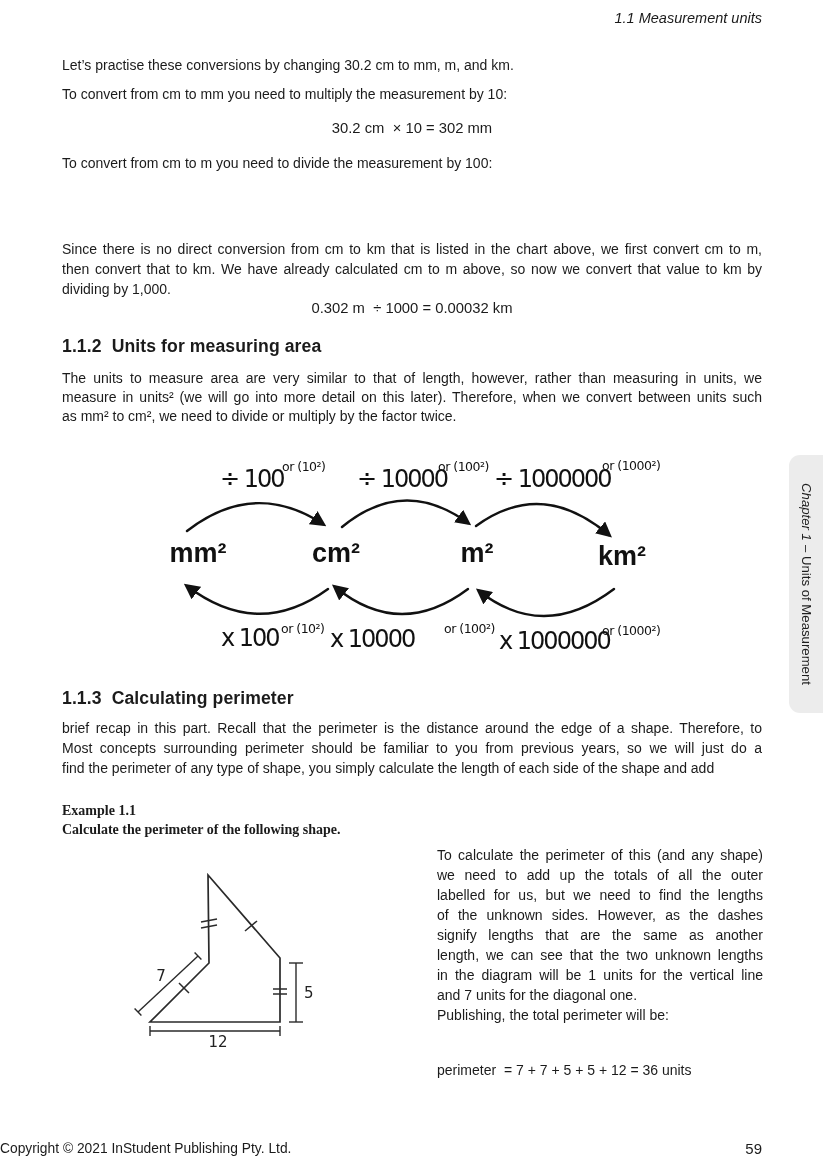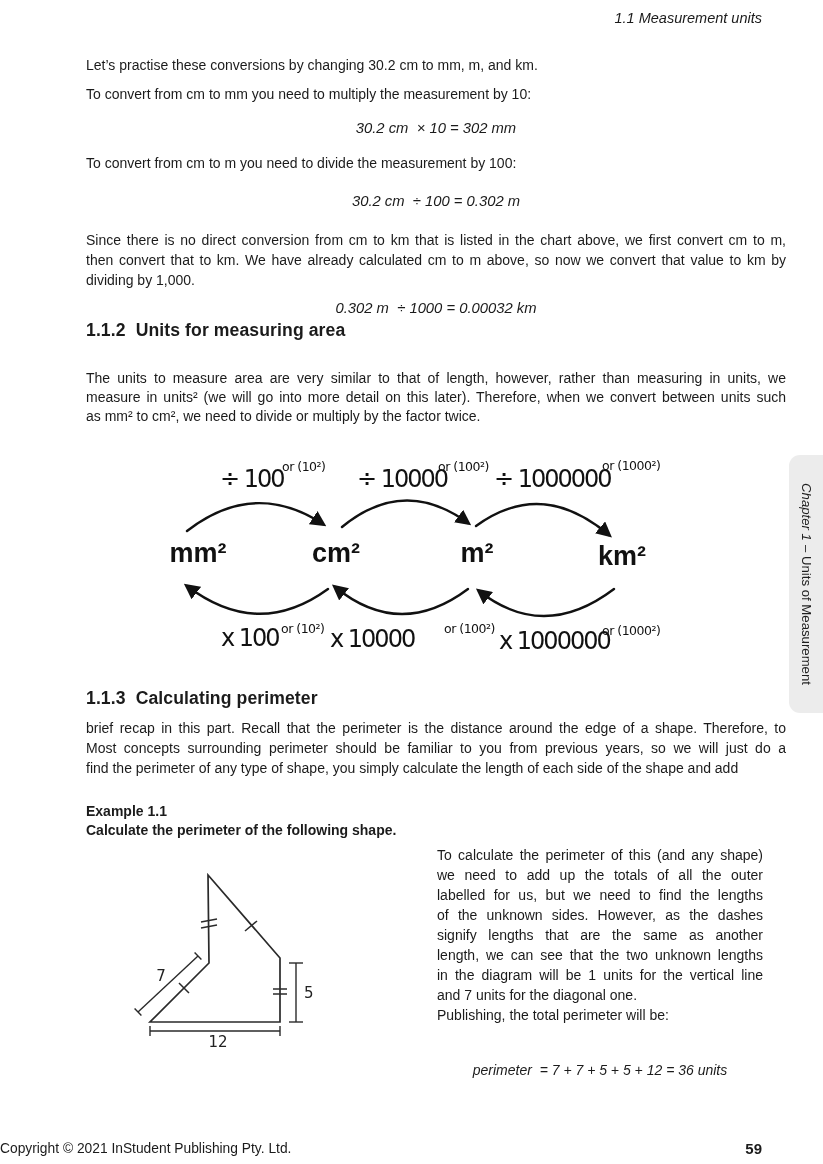--- a/index.html
+++ b/index.html
@@ -1,35 +1,35 @@
 <!DOCTYPE html>
 <html><head>
 <meta charset="utf-8">
 <style>
   html,body{margin:0;padding:0;background:#ffffff;}
   .page{position:relative;width:823px;height:1164px;background:#fff;overflow:hidden;
         font-family:"Liberation Sans",sans-serif;color:#1b1b1b;}
-  .abs{position:absolute;left:62px;width:700px;margin-left:24px;}
+  .abs{position:absolute;left:62px;width:700px;}
   .para{font-size:14px;line-height:20px;}
   .lh19{line-height:19px;}
-  .eq{font-size:14.8px;text-align:center;white-space:pre;font-style:italic;}
+  .eq{font-size:14.8px;text-align:center;white-space:pre;}
   .h2{font-size:17.6px;font-weight:bold;display:flex;gap:10px;letter-spacing:.1px;}
-  .b{font-weight:bold;}
+  .b{font-weight:bold;font-family:Liberation Serif, serif;}
   .running-head{position:absolute;top:10px;right:61px;font-size:14.5px;font-style:italic;}
   .lines .jl{text-align:justify;text-align-last:justify;}
   .lines .jl:last-child{text-align-last:left;}
   .rightcol{position:absolute;left:437px;width:326px;font-size:14px;line-height:20px;}
   .side-tab{position:absolute;right:0;top:455px;width:34px;height:258px;background:#ececec;
             border-radius:11px 0 0 11px;}
   .side-tab .rot{position:absolute;left:50%;top:50%;transform:translate(-50%,-50%) rotate(90deg);
             white-space:nowrap;font-size:13.2px;color:#1f1f1f;}
   .side-tab .it{font-style:italic;}
   .side-tab .rest{margin-left:4px;}
   .footer-copy{position:absolute;left:0;top:1141px;width:823px;text-align:left;font-size:13.8px;}
-  .footer-num{position:absolute;right:61px;top:1140px;font-size:15px;font-weight:bold;text-align:center;}
+  .footer-num{position:absolute;right:61px;top:1140px;font-size:15px;font-weight:normal;text-align:center;}
   svg{position:absolute;overflow:visible;}
   .hand{font-family:"DejaVu Sans",sans-serif;}
   .op{font-size:24px;letter-spacing:-2px;fill:#111;}
   .alt{font-size:12.5px;letter-spacing:-0.5px;fill:#111;}
   .unit{font-family:"Liberation Sans",sans-serif;font-weight:bold;font-size:27px;fill:#111;}
   .arc{fill:none;stroke:#111;stroke-width:2.4;stroke-linecap:round;}
   .shape{fill:none;stroke:#2a2a2a;stroke-width:1.7;stroke-linejoin:miter;}
   .tick{stroke:#2a2a2a;stroke-width:1.5;}
   .meas{stroke:#2a2a2a;stroke-width:1.4;}
   .dimlabel{font-family:"DejaVu Sans",sans-serif;font-size:15px;fill:#222;}
@@ -38,29 +38,28 @@
 <body>
 
 <div class="page">
 
   <div class="running-head">1.1 Measurement units</div>
 
   <div class="abs para" style="top:55px">Let’s practise these conversions by changing 30.2 cm to mm, m, and km.</div>
   <div class="abs para" style="top:84px">To convert from cm to mm you need to multiply the measurement by 10:</div>
   <div class="abs eq" style="top:120px">30.2 cm  × 10 = 302 mm</div>
   <div class="abs para" style="top:153px">To convert from cm to m you need to divide the measurement by 100:</div>
-  <div class="abs eq" style="top:193px">30.2 cm  ÷ 100 = 0.302 m</div>
-  <div class="abs para lines" style="top:230px">
+  <div class="abs para lines" style="top:239px">
       <div class="jl">Since there is no direct conversion from cm to km that is listed in the chart above, we first convert cm to m,</div>
       <div class="jl">then convert that to km. We have already calculated cm to m above, so now we convert that value to km by</div>
       <div class="jl">dividing by 1,000.</div>
     </div>
   <div class="abs eq" style="top:300px">0.302 m  ÷ 1000 = 0.00032 km</div>
 
-  <div class="abs h2" style="top:320px">
+  <div class="abs h2" style="top:336px">
     <span>1.1.2</span>
     <span>Units for measuring area</span>
   </div>
   <div class="abs para lh19 lines" style="top:369px">
       <div class="jl">The units to measure area are very similar to that of length, however, rather than measuring in units, we</div>
       <div class="jl">measure in units² (we will go into more detail on this later).  Therefore, when we convert between units such</div>
       <div class="jl">as mm² to cm², we need to divide or multiply by the factor twice.</div>
     </div>
 
   <svg style="left:130px;top:443px;" width="560" height="230" viewBox="0 0 560 230">
@@ -149,18 +148,18 @@
         <div class="jl">we need to add up the totals of all the outer</div>
         <div class="jl">labelled for us, but we need to find the lengths</div>
         <div class="jl">of the unknown sides.  However, as the dashes</div>
         <div class="jl">signify lengths that are the same as another</div>
         <div class="jl">length, we can see that the two unknown lengths</div>
         <div class="jl">in the diagram will be 1 units for the vertical line</div>
         <div class="jl">and 7 units for the diagonal one.</div>
       </div>
     <div>Publishing, the total perimeter will be:</div>
   </div>
-  <div class="rightcol eq" style="top:1060px;text-align:center">perimeter  = 7 + 7 + 5 + 5 + 12 = 36 units</div>
+  <div class="rightcol eq" style="top:1060px;text-align:left">perimeter  = 7 + 7 + 5 + 5 + 12 = 36 units</div>
 
   <div class="footer-copy">Copyright © 2021 InStudent Publishing Pty. Ltd.</div>
   <div class="footer-num">59</div>
 
 </div>
 
 </body></html>

